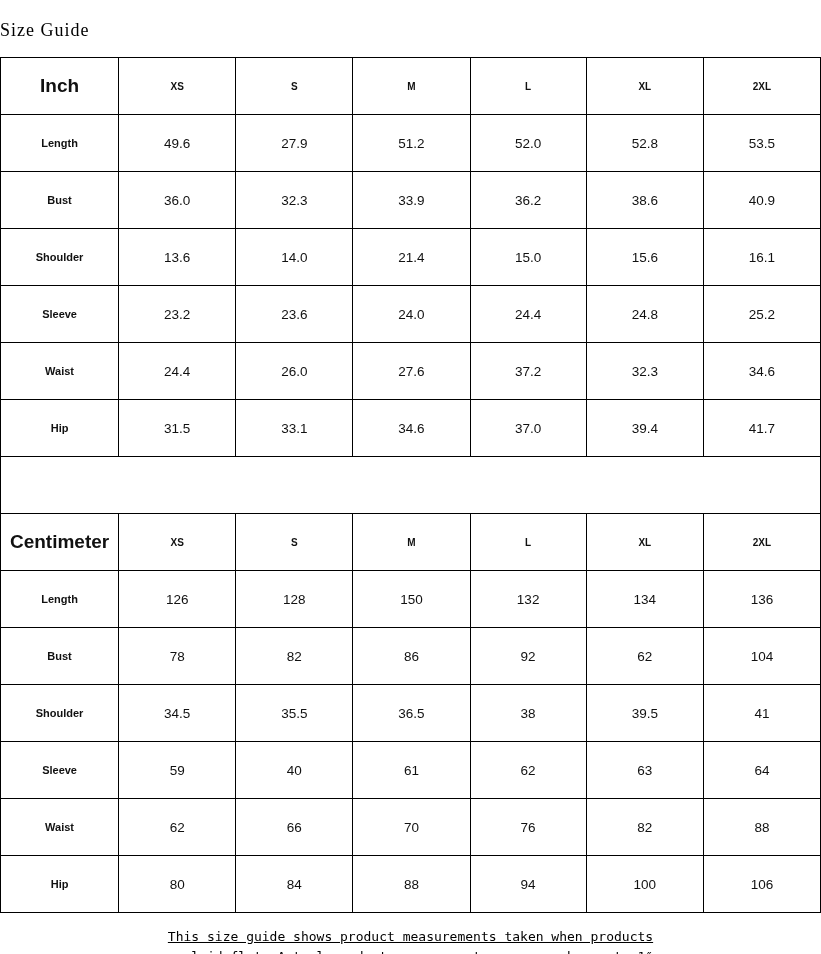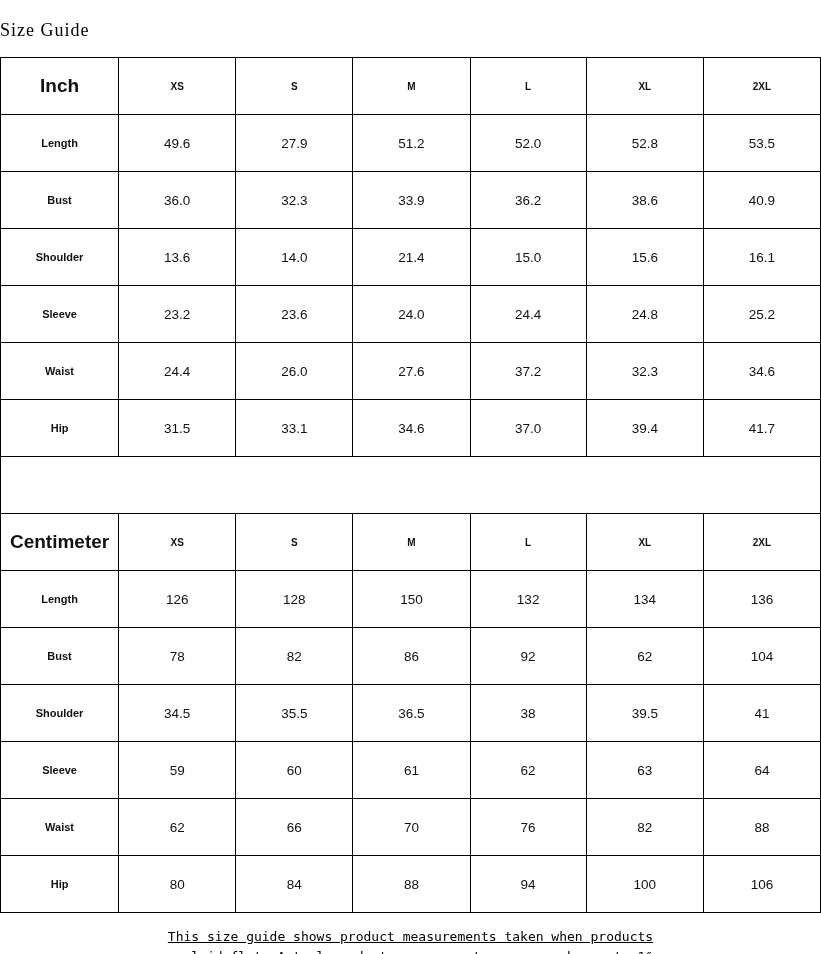--- a/index.html
+++ b/index.html
@@ -207,21 +207,21 @@
         <td>35.5</td>
         <td>36.5</td>
         <td>38</td>
         <td>39.5</td>
         <td>41</td>
       </tr>
 
       <tr>
         <td class="row-label">Sleeve</td>
         <td>59</td>
-        <td>60</td>
+        <td>40</td>
         <td>61</td>
         <td>62</td>
         <td>63</td>
         <td>64</td>
       </tr>
 
       <tr>
         <td class="row-label">Waist</td>
         <td>62</td>
         <td>66</td>

